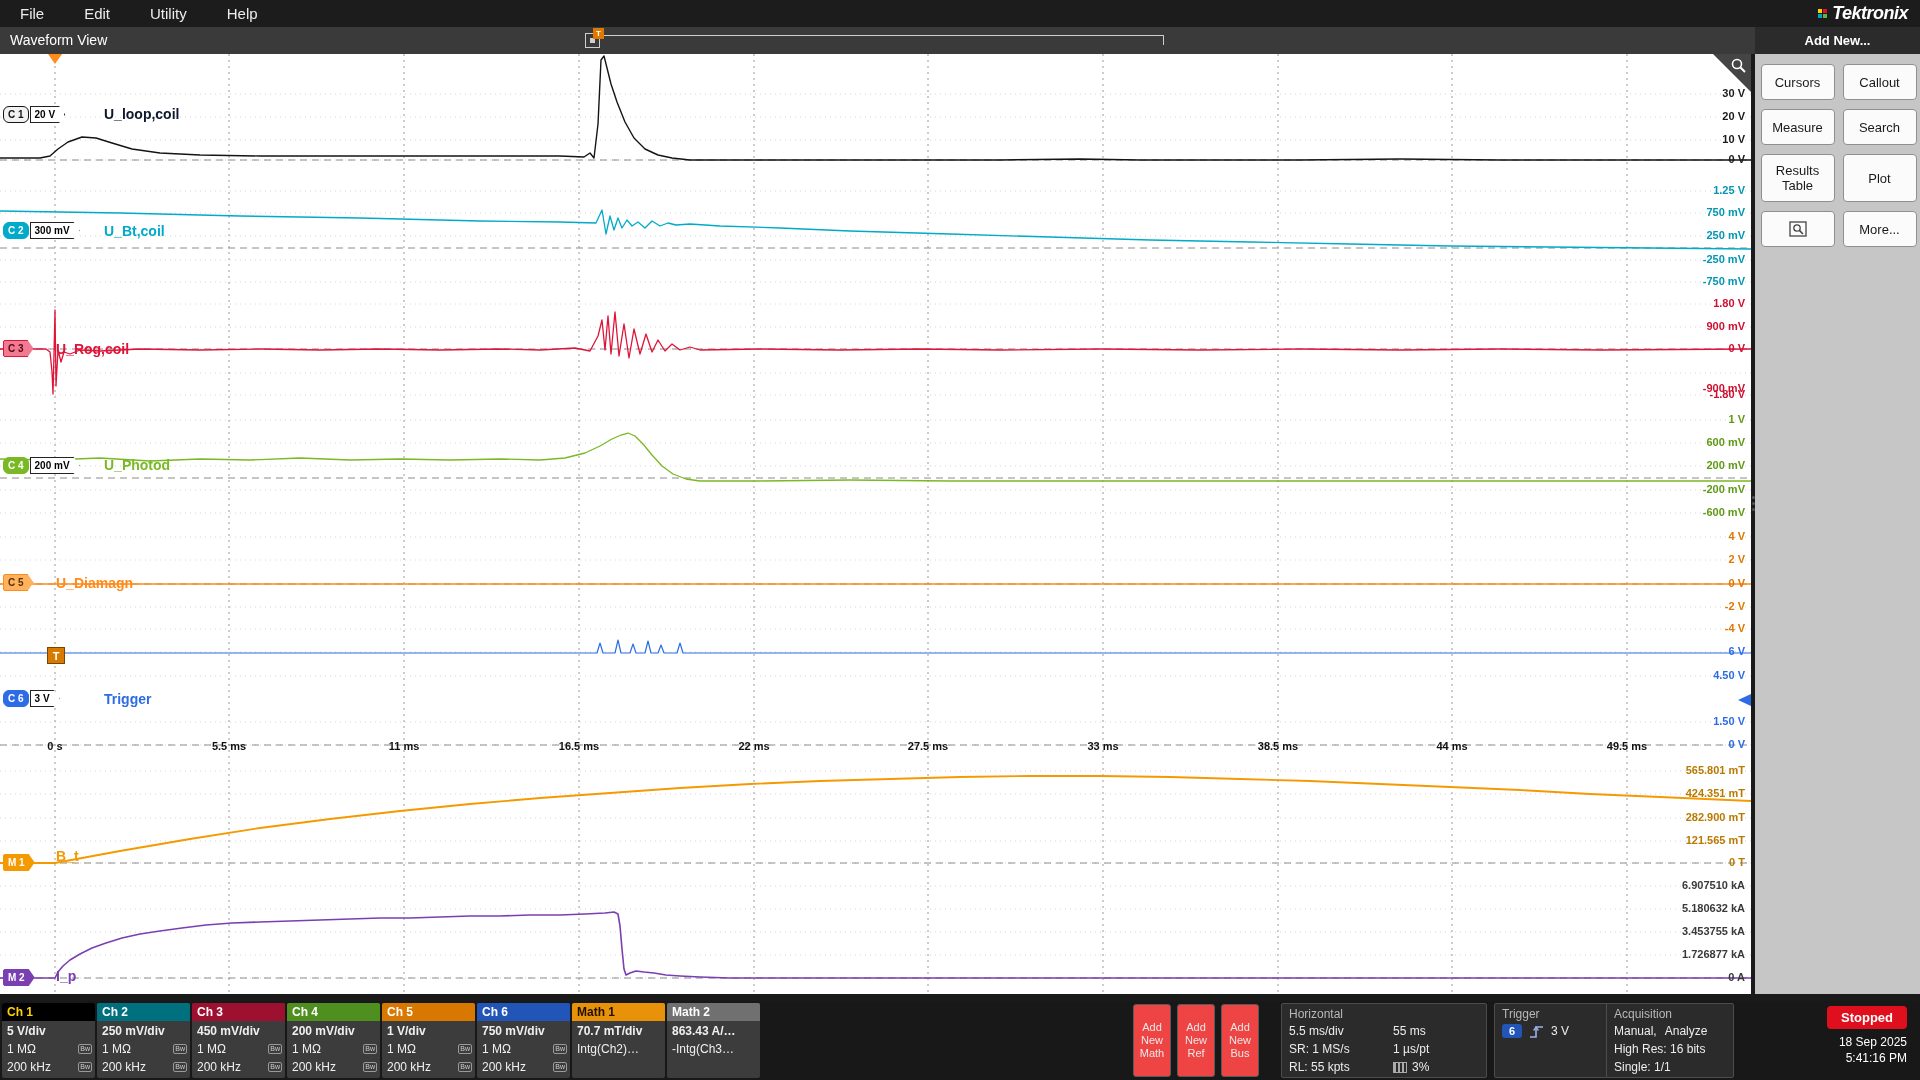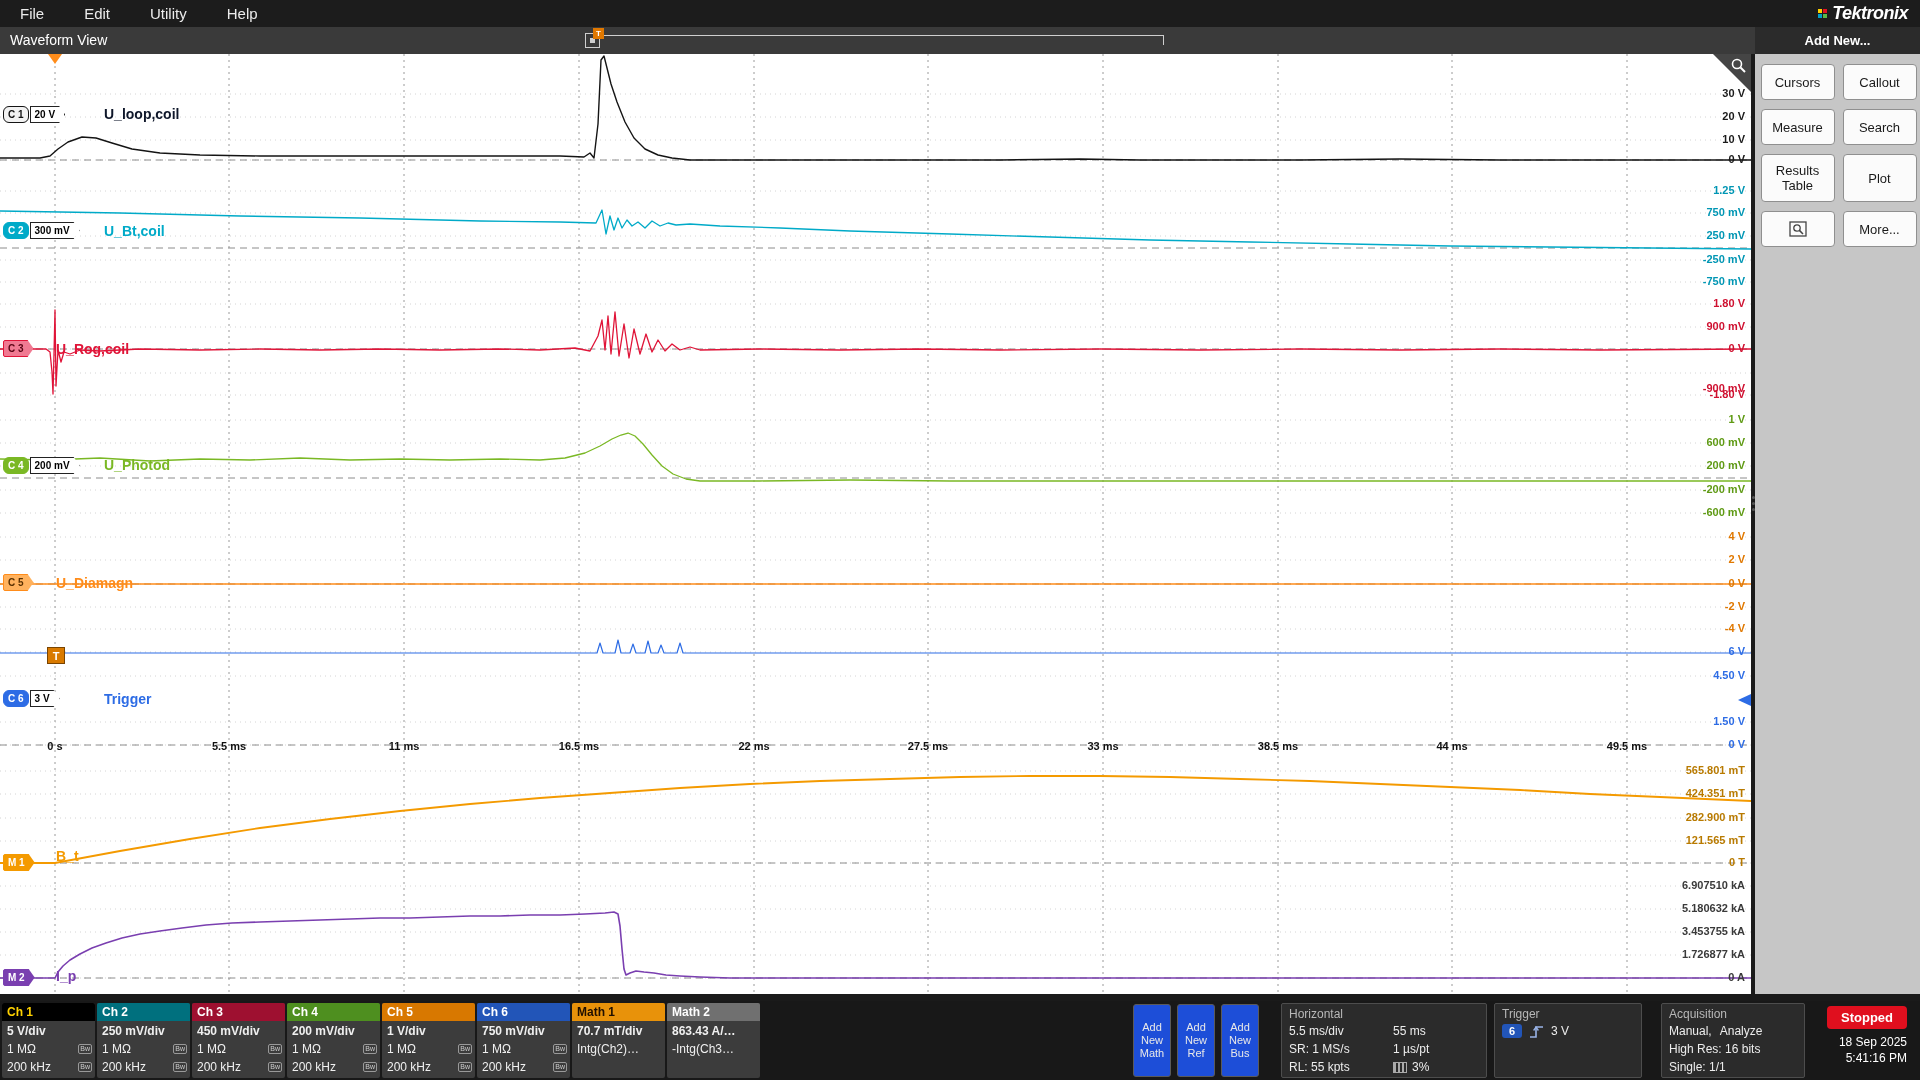--- a/index.html
+++ b/index.html
@@ -42,28 +42,28 @@
   .sp-btn{background:#fbfbfb;border:1px solid #8f8f8f;border-radius:4px;min-height:30px;display:flex;align-items:center;justify-content:center;font-size:13px;color:#1a1a1a;text-align:center;padding:2px;line-height:15px}
   
   #bottom-bar{position:absolute;left:0;top:1001px;width:1920px;height:79px;background:#181818;z-index:5}
   #cards{position:absolute;left:2px;top:2px;display:flex;gap:2px}
   .card{width:93px;height:75px;background:#3c3c3c;border-radius:2px;overflow:hidden}
   .card-title{height:18px;font-size:12px;font-weight:bold;display:flex;align-items:center;padding-left:5px}
   .card-rows{padding-top:1px;font-size:12px;color:#f0f0f0}
   .card-row{height:18px;line-height:18px;position:relative;padding-left:5px;white-space:nowrap}
   .card-row.first{font-weight:bold}
   .bw{position:absolute;right:3px;top:4px;font-size:7px;line-height:8px;border:1px solid #999;border-radius:2px;padding:0 1px;color:#ccc;font-weight:normal}
-  .addnew{position:absolute;top:3px;width:36px;height:71px;background:#1d4ed8;border:1px solid #5a5a5a;border-radius:3px;color:#e8e8e8;font-size:11px;display:flex;flex-direction:column;align-items:center;justify-content:center;line-height:13px;text-align:center}
+  .addnew{position:absolute;top:3px;width:36px;height:71px;background:#ef4444;border:1px solid #5a5a5a;border-radius:3px;color:#e8e8e8;font-size:11px;display:flex;flex-direction:column;align-items:center;justify-content:center;line-height:13px;text-align:center}
   .bpanel{position:absolute;top:2px;height:75px;background:#2b2b2b;border:1px solid #4d4d4d;border-radius:2px;color:#ededed;font-size:12px;box-sizing:border-box}
   .panel-title{color:#b8b8b8;font-size:12px;padding:3px 0 1px 7px}
   .prow{display:flex;height:18px;line-height:18px;padding-left:7px;white-space:nowrap}
   .prow .c1{width:104px}
   #h-panel{left:1281px;width:206px}
   #t-panel{left:1494px;width:148px}
-  #a-panel{left:1661px;width:144px}
+  #a-panel{left:1606px;width:128px}
   .t-badge{width:20px;height:14px;background:#2255b8;color:#fff;border-radius:3px;font-size:11px;font-weight:bold;display:inline-flex;align-items:center;justify-content:center;margin:2px 7px 0 0}
   .rv-icon{display:inline-block;width:12px;height:9px;border:1px solid #aaa;margin:4px 5px 0 0;background:repeating-linear-gradient(90deg,#aaa 0 2px,transparent 2px 4px)}
   #stopped{position:absolute;left:1827px;top:5px;width:80px;height:23px;background:#e00f1e;color:#fff;font-weight:bold;font-size:13px;display:flex;align-items:center;justify-content:center;border-radius:4px}
   #datetime{position:absolute;left:1807px;top:33px;width:100px;color:#fff;font-size:12px;text-align:right;line-height:16px}
   .acq-r1{display:flex;gap:8px}
 </style>
 </head>
 <body>
 
 <div id="menu-bar">

